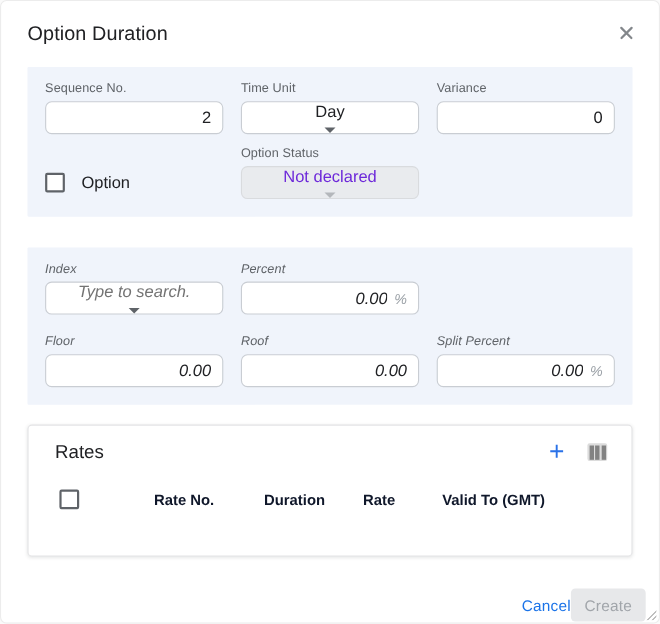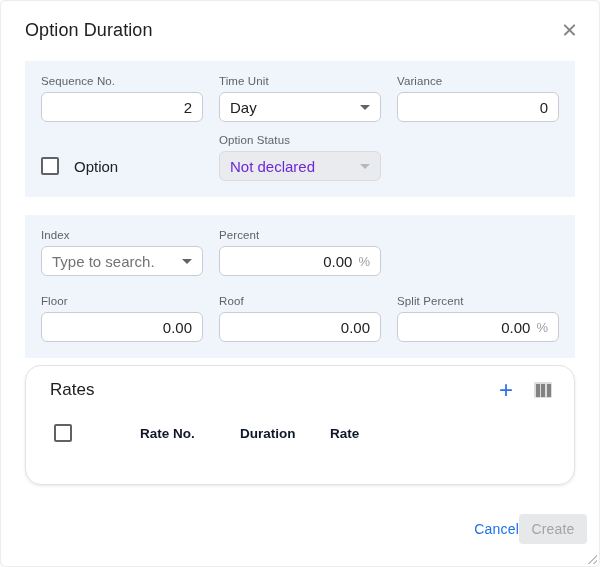--- a/index.html
+++ b/index.html
@@ -25,53 +25,53 @@
   .close-btn::before, .close-btn::after {
     content:""; position:absolute; left:1px; top:8px; width:15px; height:1.7px;
     background:#83878b; border-radius:1px;
   }
   .close-btn::before { transform:rotate(45deg); }
   .close-btn::after  { transform:rotate(-45deg); }
 
   
   .section { background:#f0f4fb; border-radius:1px; margin:0 24px; padding:14px 16px 16px; }
   .sec1 { margin-top:20px; }
-  .sec2 { margin-top:18px; }
+  .sec2 { margin-top:28px;font-style:italic; }
   .grid3 { display:grid; grid-template-columns:1fr 1fr 1fr; column-gap:16px; }
   .row-gap1 { margin-top:12px; }
   .row-gap2 { margin-top:19px; }
   .f-label { display:block; font-size:11.5px; color:#5f6368; margin-bottom:4px; line-height:13px; letter-spacing:.1px; }
   .input-box, .select-box {
     box-sizing:border-box; width:100%; height:30px;
     border:1px solid #c9cdd3; border-radius:6px; background:#ffffff;
     display:flex; align-items:center; padding:0 10px;
     font-size:15px; color:#202124;
   }
   .input-box input {
     border:none; outline:none; background:transparent; width:100%;
     font:inherit; color:inherit; text-align:right; padding:0;
   }
   .suffix { color:#9aa0a6; font-size:13px; margin-left:6px; }
-  .select-box { justify-content:space-between; cursor:pointer; }
+  .select-box { justify-content:space-between; cursor:pointer;flex-direction:column; }
   .caret { width:0; height:0; border-left:5px solid transparent; border-right:5px solid transparent; border-top:5px solid #5f6368; }
   .select-box.disabled { background:#e9ebee; border-color:#d9dbde; color:#6d28d9; cursor:default; }
   .select-box.disabled .caret { border-top-color:#b4b7bb; }
   .ph { color:#737373; }
 
   .option-cell { display:flex; align-items:center; gap:15px; align-self:end; height:30px; }
   .checkbox {
     box-sizing:border-box; width:18px; height:18px;
     border:2px solid #5f6368; border-radius:2px; background:#fff; cursor:pointer;
   }
   .option-label { font-size:15px; color:#202124; }
 
   
   .card {
-    margin:7px 24px 0; height:120px; box-sizing:border-box;
-    background:#fff; border:1px solid #e4e4e6; border-radius:16px;
+    margin:18px 24px 0; height:120px; box-sizing:border-box;
+    background:#fff; border:1px solid #e4e4e6; border-radius:4px;
     box-shadow:0 1px 3px rgba(60,64,67,.12);
   }
   .card-toolbar { display:flex; align-items:center; justify-content:space-between; padding:14px 22px 0 24px; }
   .card-title { font-size:17px; font-weight:500; color:#202124; }
   .toolbar-icons { display:flex; align-items:center; gap:21px; }
   .plus-icon { color:#2a72e8; font-size:24px; font-weight:400; line-height:20px; cursor:pointer; user-select:none; }
   .cols-icon { display:flex; gap:1.5px; background:#dcdcdc; padding:1.5px; border-radius:2px; cursor:pointer; }
   .cols-icon span { width:4px; height:13px; background:#828282; }
 
   .table-header { display:flex; align-items:center; margin-top:13px; padding-left:28px; height:40px; }
@@ -194,20 +194,21 @@
             <span></span>
             <span></span>
         </span>
       </div>
     </div>
     <div class="table-header">
       <div class="checkbox"></div>
       <div class="th th-rateno">Rate No.</div>
       <div class="th th-duration">Duration</div>
       <div class="th th-rate">Rate</div>
+      <div class="th th-validto">Valid To (GMT)</div>
     </div>
   </div>
 
   <div class="footer">
     <span class="cancel-btn">Cancel</span>
     <button class="create-btn" disabled="">Create</button>
   </div>
 
   <div class="resize-grip"></div>
 </div>

